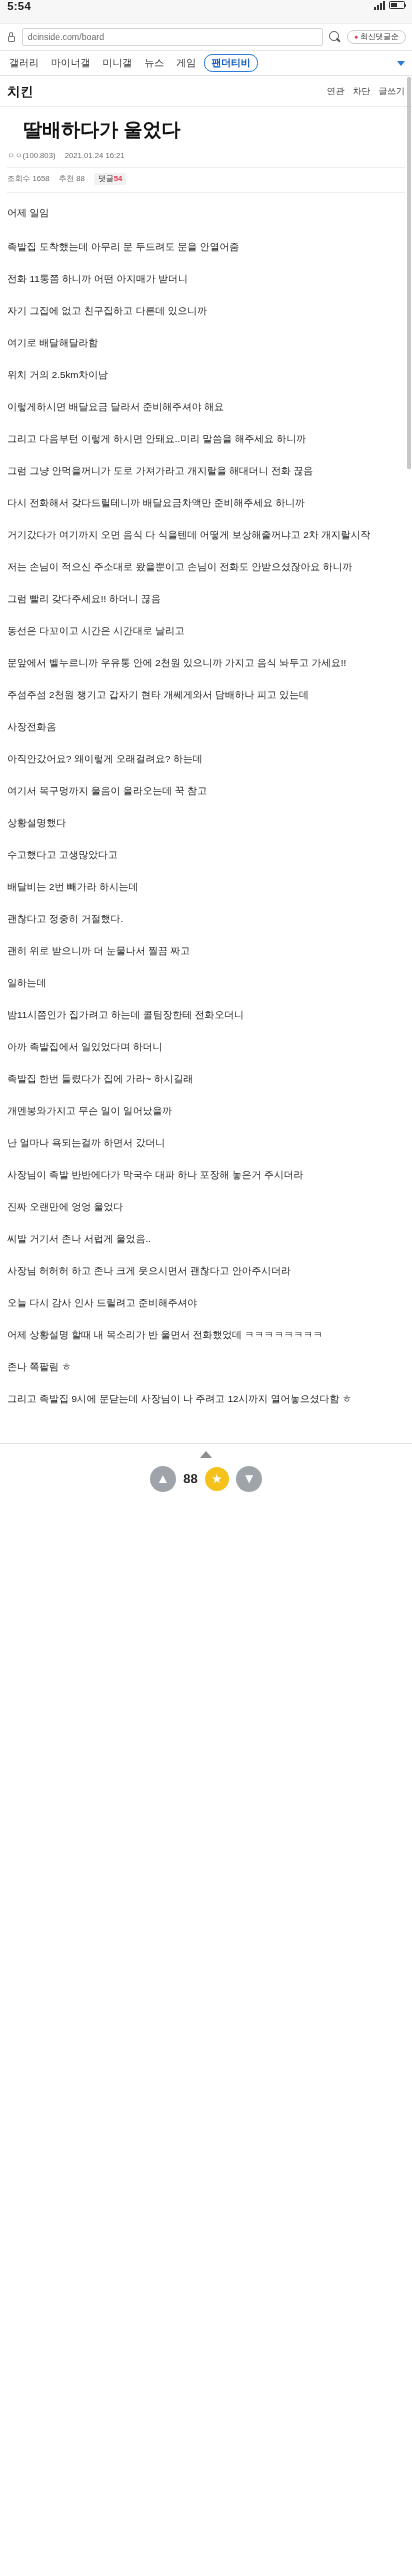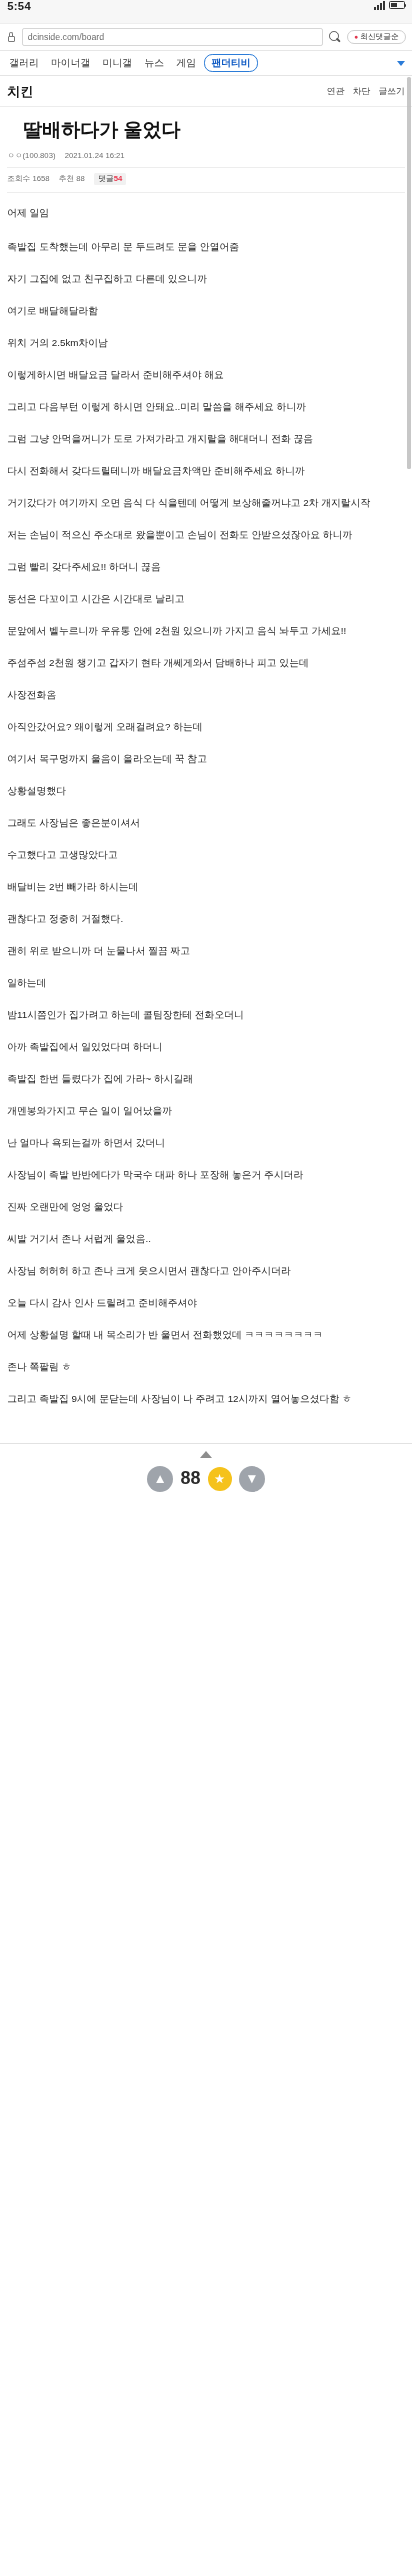--- a/index.html
+++ b/index.html
@@ -223,21 +223,21 @@
     border-bottom: 7.7px solid #8d8d8d;
     margin: 2.1px auto 7.2px auto;
   }
   .rbtn {
     width: 26px; height: 26px; border-radius: 50%;
     display:flex; align-items:center; justify-content:center;
     color:#fff; font-size: 13.4px; line-height:1;
   }
   .rbtn.up { background: #9fa4ab; }
   .rbtn.down { background: #9fa4ab; }
-  .rcount { font-size: 18px; font-weight:bold; color:#2b2b2b; }
+  .rcount { font-size: 13px; font-weight:bold; color:#2b2b2b; }
   .star {
     width: 24px; height:24px; border-radius:50%;
     background:#f5c21b; display:flex; align-items:center; justify-content:center;
     color:#fff; font-size:12.4px;
   }
 </style>
 </head>
 <body>
 
 <div class="page">
@@ -300,38 +300,38 @@
       <span>추천 88</span>
       <span class="cmt-badge">
         <span>댓글</span><b>54</b>
       </span>
     </div>
   </div>
 
   <div class="art-body">
     <p class="first">어제 일임</p>
     <p>족발집 도착했는데 아무리 문 두드려도 문을 안열어줌</p>
+    <p>전화 11통쯤 하니까 어떤 아지매가 받더니</p>
     <p>자기 그집에 없고 친구집하고 다른데 있으니까</p>
     <p>여기로 배달해달라함</p>
     <p>위치 거의 2.5km차이남</p>
     <p>이렇게하시면 배달요금 달라서 준비해주셔야 해요</p>
     <p>그리고 다음부턴 이렇게 하시면 안돼요..미리 말씀을 해주세요 하니까</p>
     <p>그럼 그냥 안먹을꺼니가 도로 가져가라고 개지랄을 해대더니 전화 끊음</p>
     <p>다시 전화해서 갖다드릴테니까 배달요금차액만 준비해주세요 하니까</p>
     <p>거기갔다가 여기까지 오면 음식 다 식을텐데 어떻게 보상해줄꺼냐고 2차 개지랄시작</p>
     <p>저는 손님이 적으신 주소대로 왔을뿐이고 손님이 전화도 안받으셨잖아요 하니까</p>
     <p>그럼 빨리 갖다주세요!! 하더니 끊음</p>
     <p>동선은 다꼬이고 시간은 시간대로 날리고</p>
     <p>문앞에서 벨누르니까 우유통 안에 2천원 있으니까 가지고 음식 놔두고 가세요!!</p>
     <p>주섬주섬 2천원 챙기고 갑자기 현타 개쎄게와서 담배하나 피고 있는데</p>
     <p>사장전화옴</p>
     <p>아직안갔어요? 왜이렇게 오래걸려요? 하는데</p>
     <p>여기서 목구멍까지 울음이 올라오는데 꾹 참고</p>
     <p>상황설명했다</p>
-    <p>그래도 사장님은 좋은분이셔서</p>
     <p>수고했다고 고생많았다고</p>
     <p>배달비는 2번 빼가라 하시는데</p>
     <p>괜찮다고 정중히 거절했다.</p>
     <p>괜히 위로 받으니까 더 눈물나서 찔끔 짜고</p>
     <p>일하는데</p>
     <p>밤11시쯤인가 집가려고 하는데 콜팀장한테 전화오더니</p>
     <p>아까 족발집에서 일있었다며 하더니</p>
     <p>족발집 한번 들렸다가 집에 가라~ 하시길래</p>
     <p>개멘봉와가지고 무슨 일이 일어났을까</p>
     <p>난 얼마나 욕되는걸까 하면서 갔더니</p>

